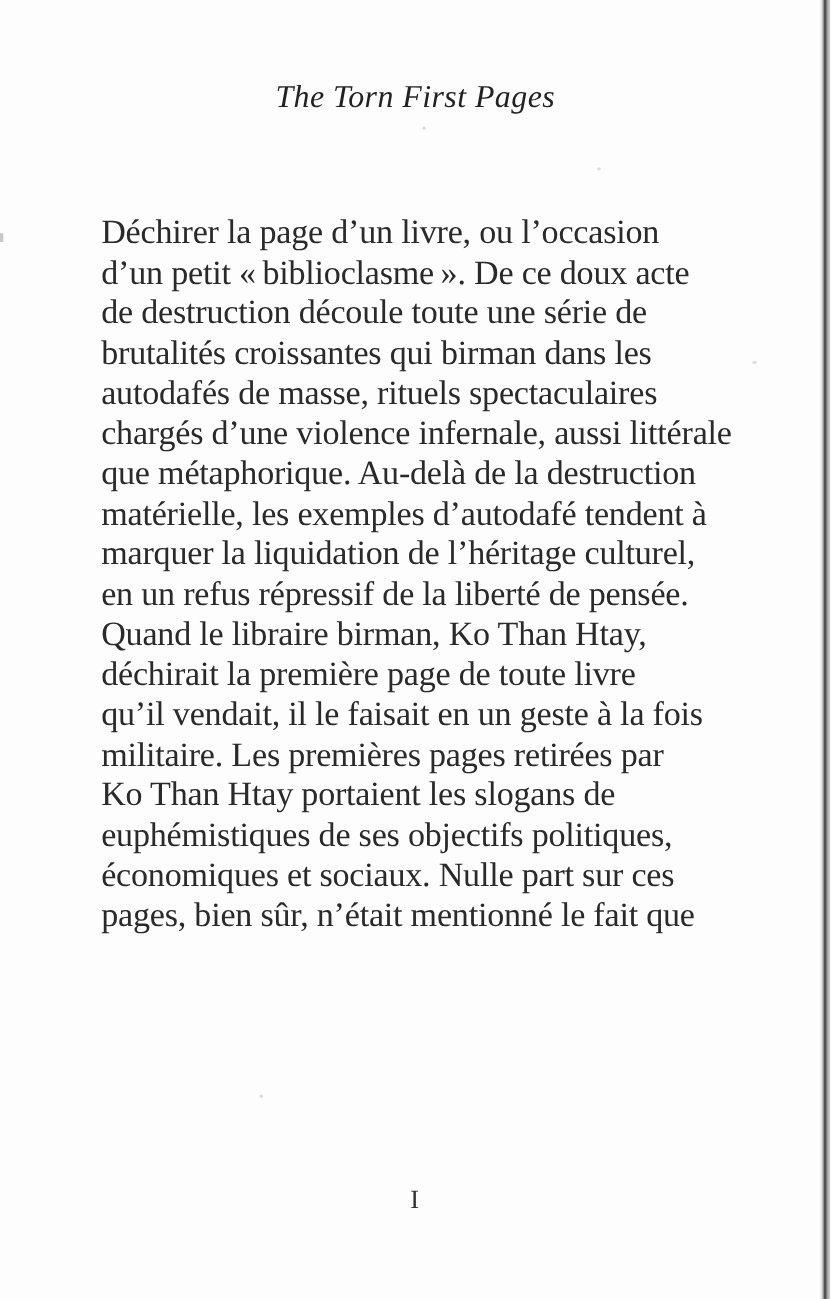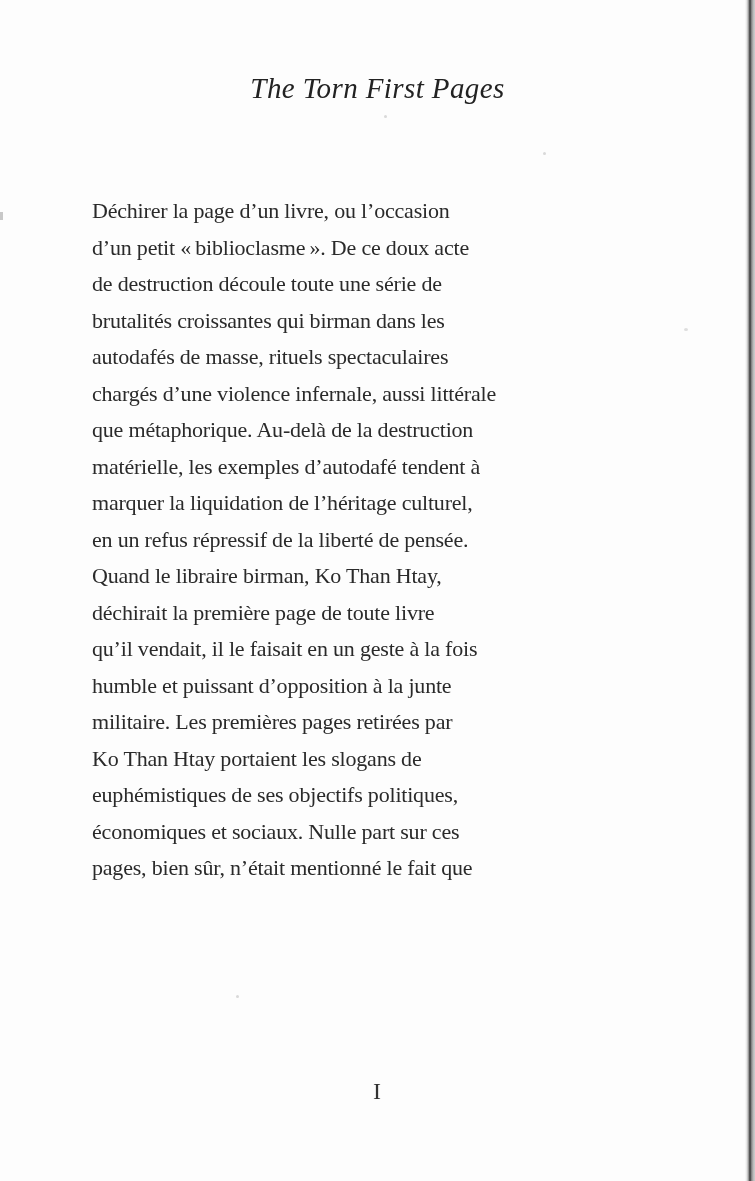--- a/index.html
+++ b/index.html
@@ -31,21 +31,21 @@
     color: #222222;
   }
   .body-text {
     position: absolute;
     top: 193px;
     left: 92px;
     width: 600px;
   }
   .text-line {
     white-space: nowrap;
-    font-size: 22px;
+    font-size: 31px;
     line-height: 36.5px;
     letter-spacing: -0.2px;
     color: #2a2a2a;
     font-family: Liberation Serif, serif;
   }
   .folio {
     position: absolute;
     top: 1078px;
     left: 0;
     right: 0;
@@ -97,21 +97,20 @@
       <div class="text-line">brutalités croissantes qui birman dans les</div>
       <div class="text-line">autodafés de masse, rituels spectaculaires</div>
       <div class="text-line">chargés d’une violence infernale, aussi littérale</div>
       <div class="text-line">que métaphorique. Au-delà de la destruction</div>
       <div class="text-line">matérielle, les exemples d’autodafé tendent à</div>
       <div class="text-line">marquer la liquidation de l’héritage culturel,</div>
       <div class="text-line">en un refus répressif de la liberté de pensée.</div>
       <div class="text-line">Quand le libraire birman, Ko Than Htay,</div>
       <div class="text-line">déchirait la première page de toute livre</div>
       <div class="text-line">qu’il vendait, il le faisait en un geste à la fois</div>
-      <div class="text-line">humble et puissant d’opposition à la junte</div>
       <div class="text-line">militaire. Les premières pages retirées par</div>
       <div class="text-line">Ko Than Htay portaient les slogans de</div>
       <div class="text-line">euphémistiques de ses objectifs politiques,</div>
       <div class="text-line">économiques et sociaux. Nulle part sur ces</div>
       <div class="text-line">pages, bien sûr, n’était mentionné le fait que</div>
     </div>
 
   <div class="folio">I</div>
 
   <div class="scan-edge"></div>

